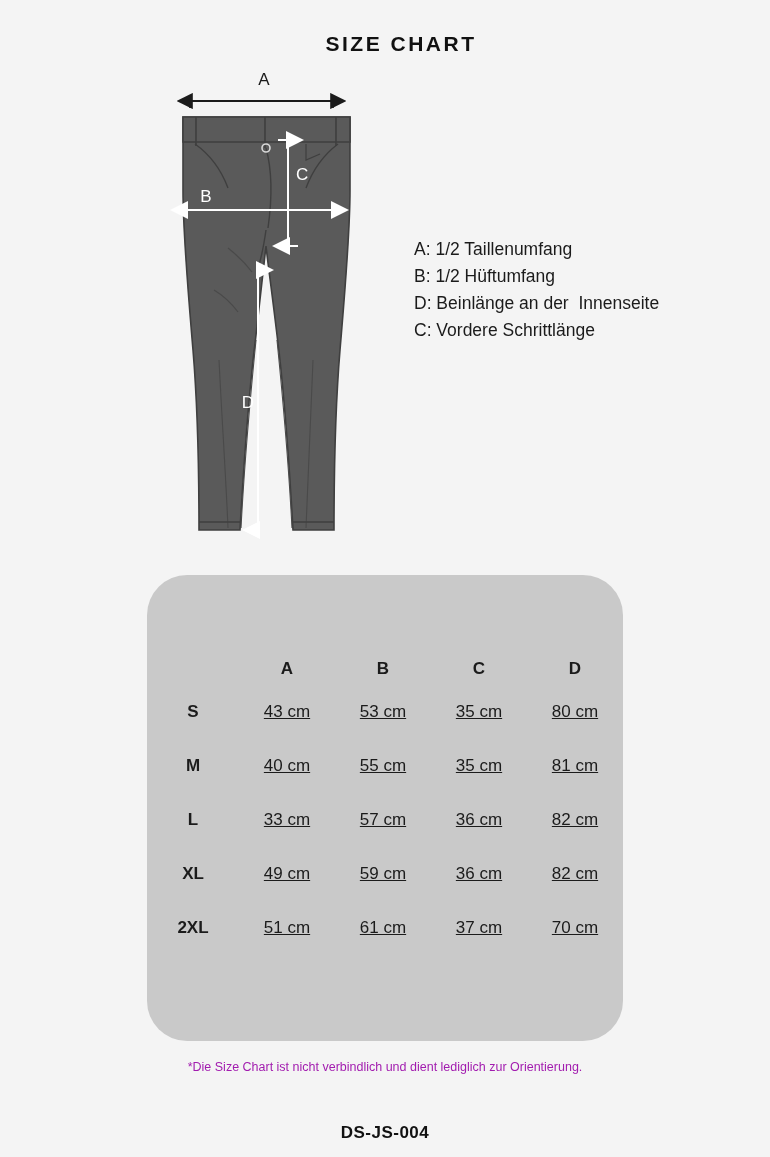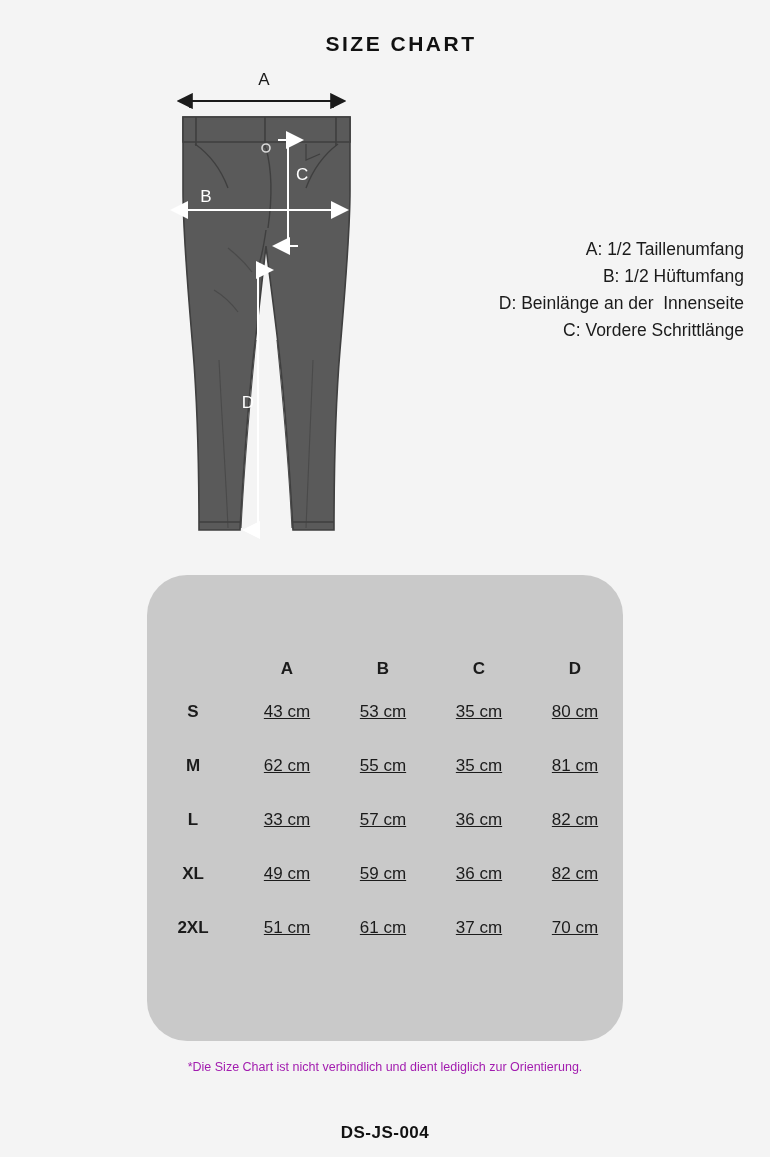--- a/index.html
+++ b/index.html
@@ -43,21 +43,21 @@
   
   .legend {
     position: absolute;
     left: 414px;
     top: 236px;
     width: 330px;
     font-size: 17.5px;
     line-height: 27px;
     color: #1b1b1b;
   }
-  .legend div { white-space: pre; text-align: right; }
+  .legend div { white-space: pre; }
 
   
   .panel {
     position: absolute;
     left: 147px;
     top: 575px;
     width: 476px;
     height: 466px;
     background: #c9c9c9;
     border-radius: 40px;
@@ -248,21 +248,21 @@
   <tbody>
     <tr>
       <th>S</th>
       <td>43 cm</td>
       <td>53 cm</td>
       <td>35 cm</td>
       <td>80 cm</td>
     </tr>
     <tr>
       <th>M</th>
-      <td>62 cm</td>
+      <td>40 cm</td>
       <td>55 cm</td>
       <td>35 cm</td>
       <td>81 cm</td>
     </tr>
     <tr>
       <th>L</th>
       <td>33 cm</td>
       <td>57 cm</td>
       <td>36 cm</td>
       <td>82 cm</td>

